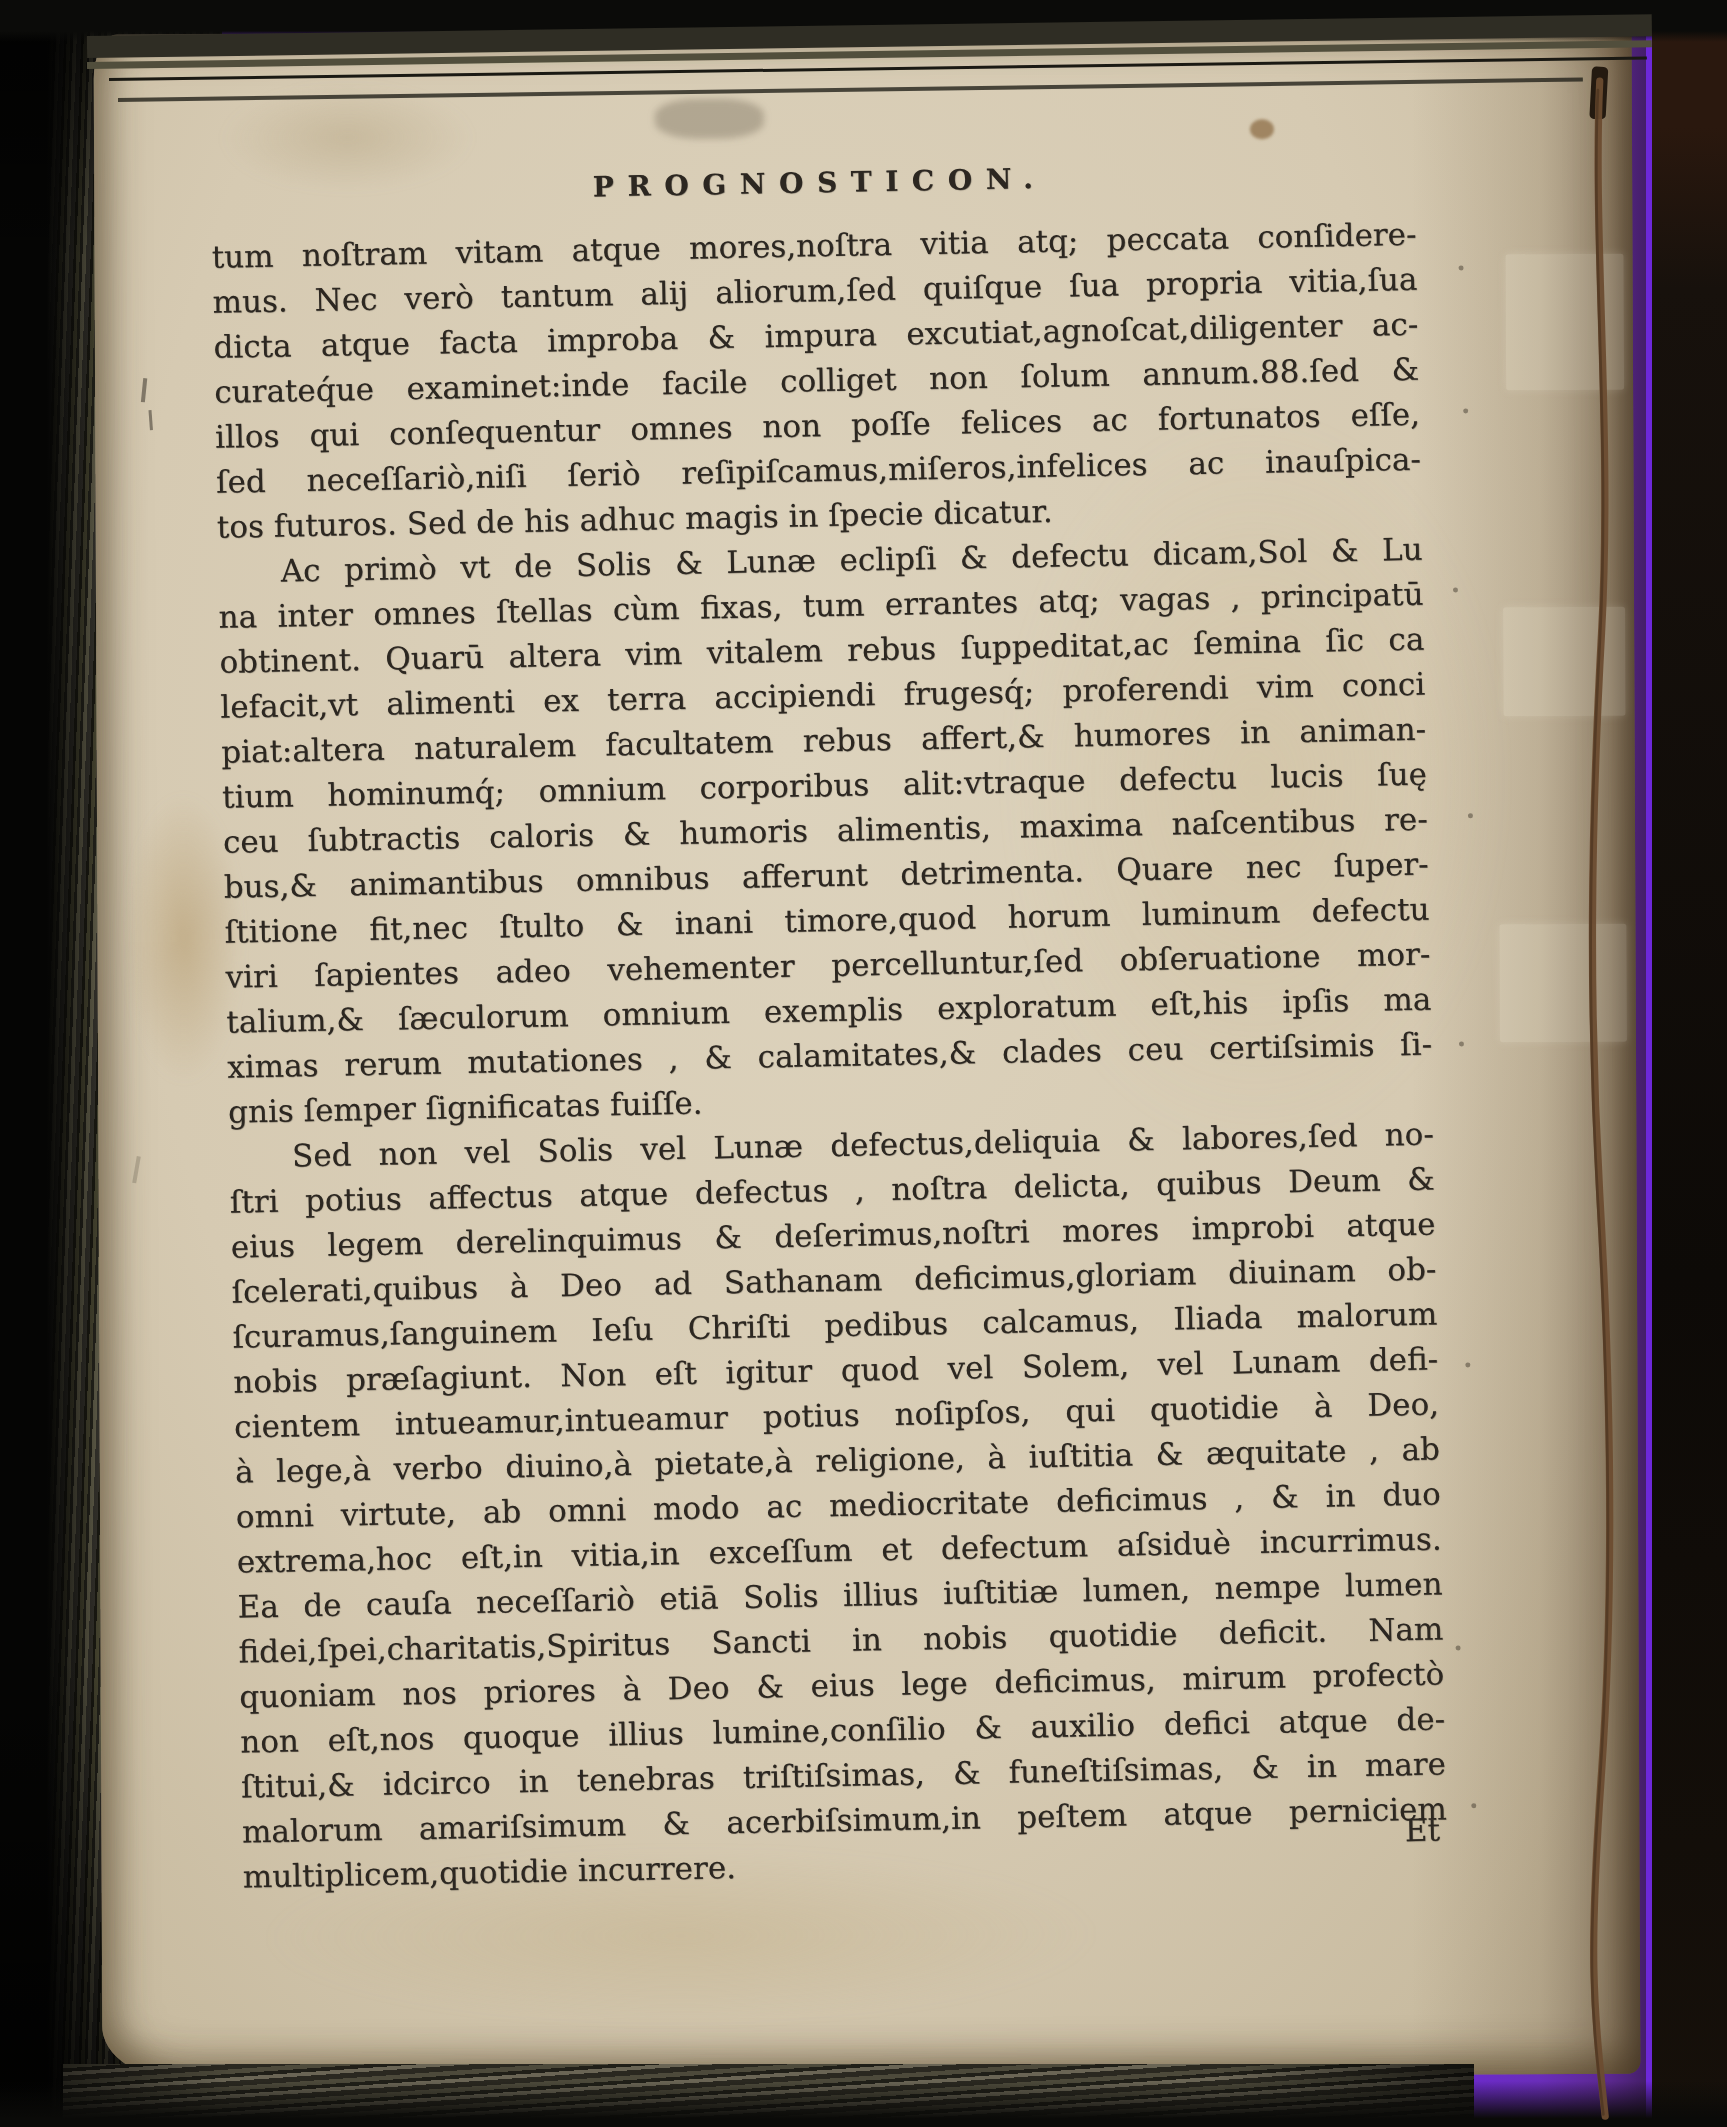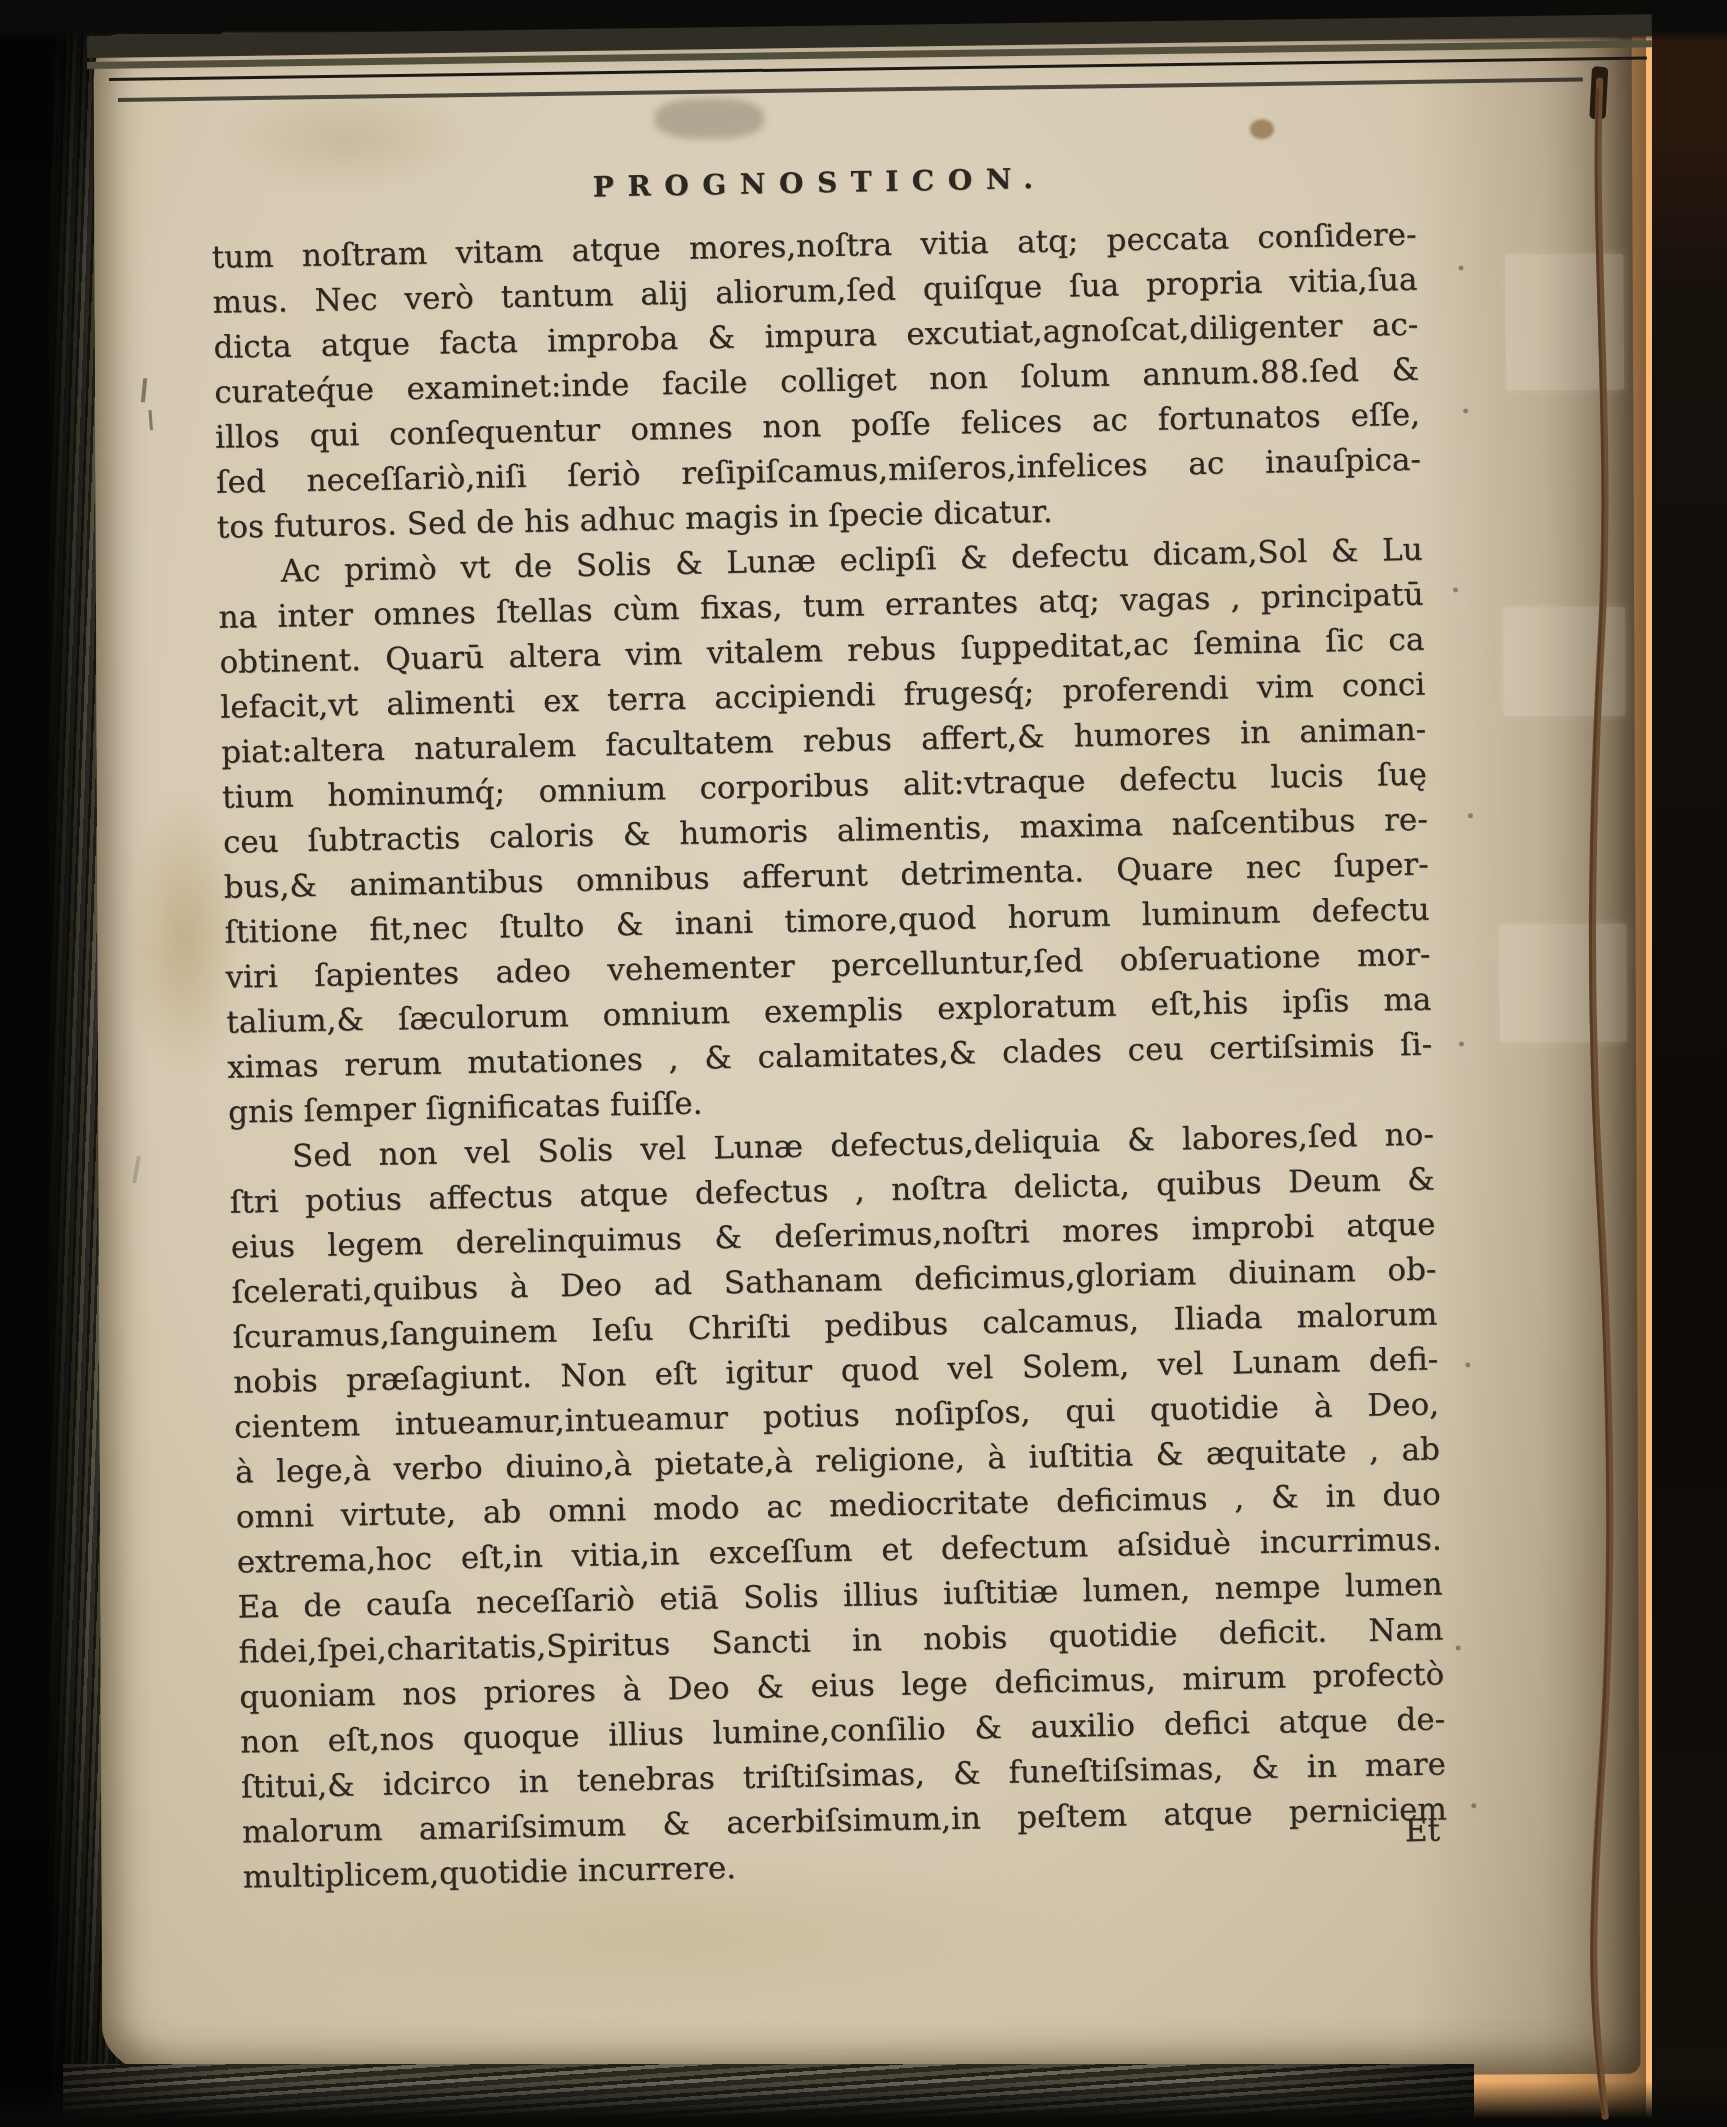--- a/index.html
+++ b/index.html
@@ -1,16 +1,16 @@
 <!DOCTYPE html>
 <html style="font-size:14.5px"><head>
 <meta charset="utf-8">
 <style>
   html,body{margin:0;padding:0;background:#0e0d0b;}
-  .scan{position:relative;width:1728px;height:2128px;overflow:hidden;background:#fdba74;
+  .scan{position:relative;width:1728px;height:2128px;overflow:hidden;background:#6d28d9;
         font-family:"DejaVu Serif", serif;}
   
   .edges-left{position:absolute;left:0;top:0;width:222px;height:2128px;z-index:1;
     background:
       linear-gradient(180deg, rgba(0,0,0,.75), rgba(0,0,0,.05) 12%, rgba(0,0,0,0) 30%, rgba(0,0,0,0) 78%, rgba(0,0,0,.7) 98%),
       linear-gradient(90deg, #050504 0 47px, rgba(5,5,4,0) 100px),
       repeating-linear-gradient(92deg, #45432f 0 3.6px, #22211a 3.6px 6.3px, #5d5a47 6.3px 10px, #32302a 10px 14.5px, #191811 14.5px 17px);}
   
   .paper{position:absolute;left:98px;top:31px;width:1538px;height:2046px;z-index:2;
     transform:rotate(-0.25deg);

